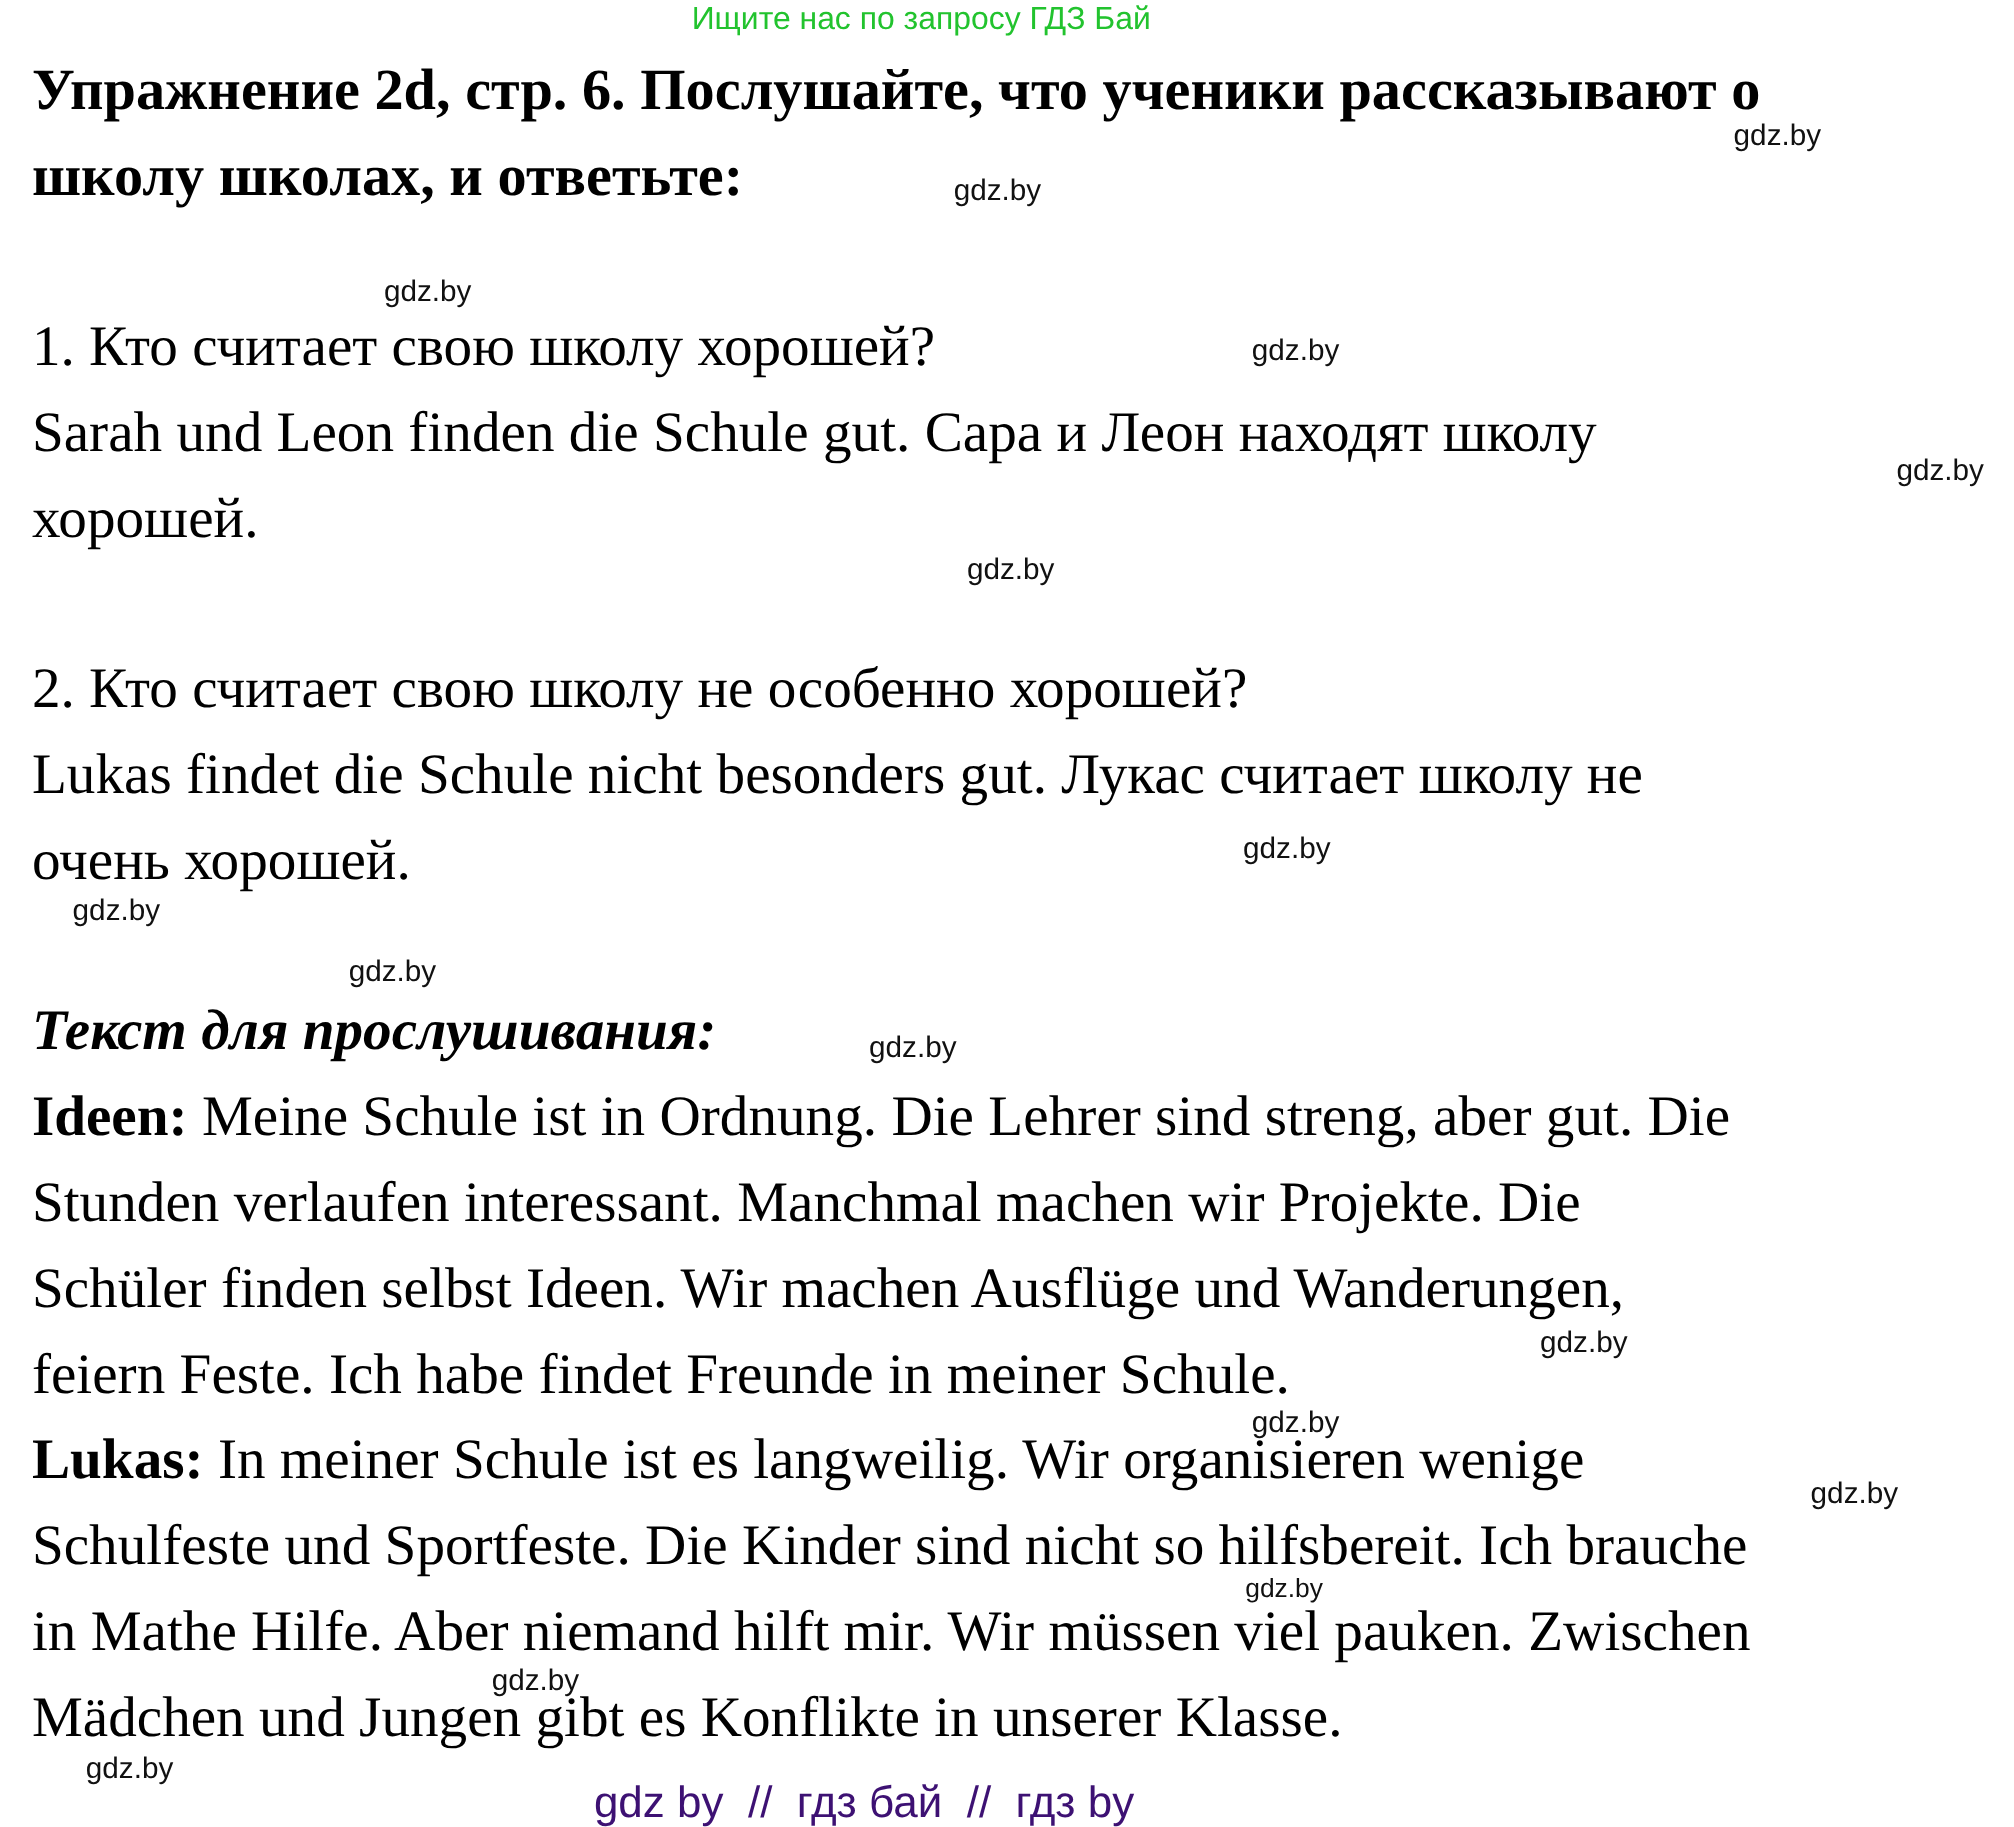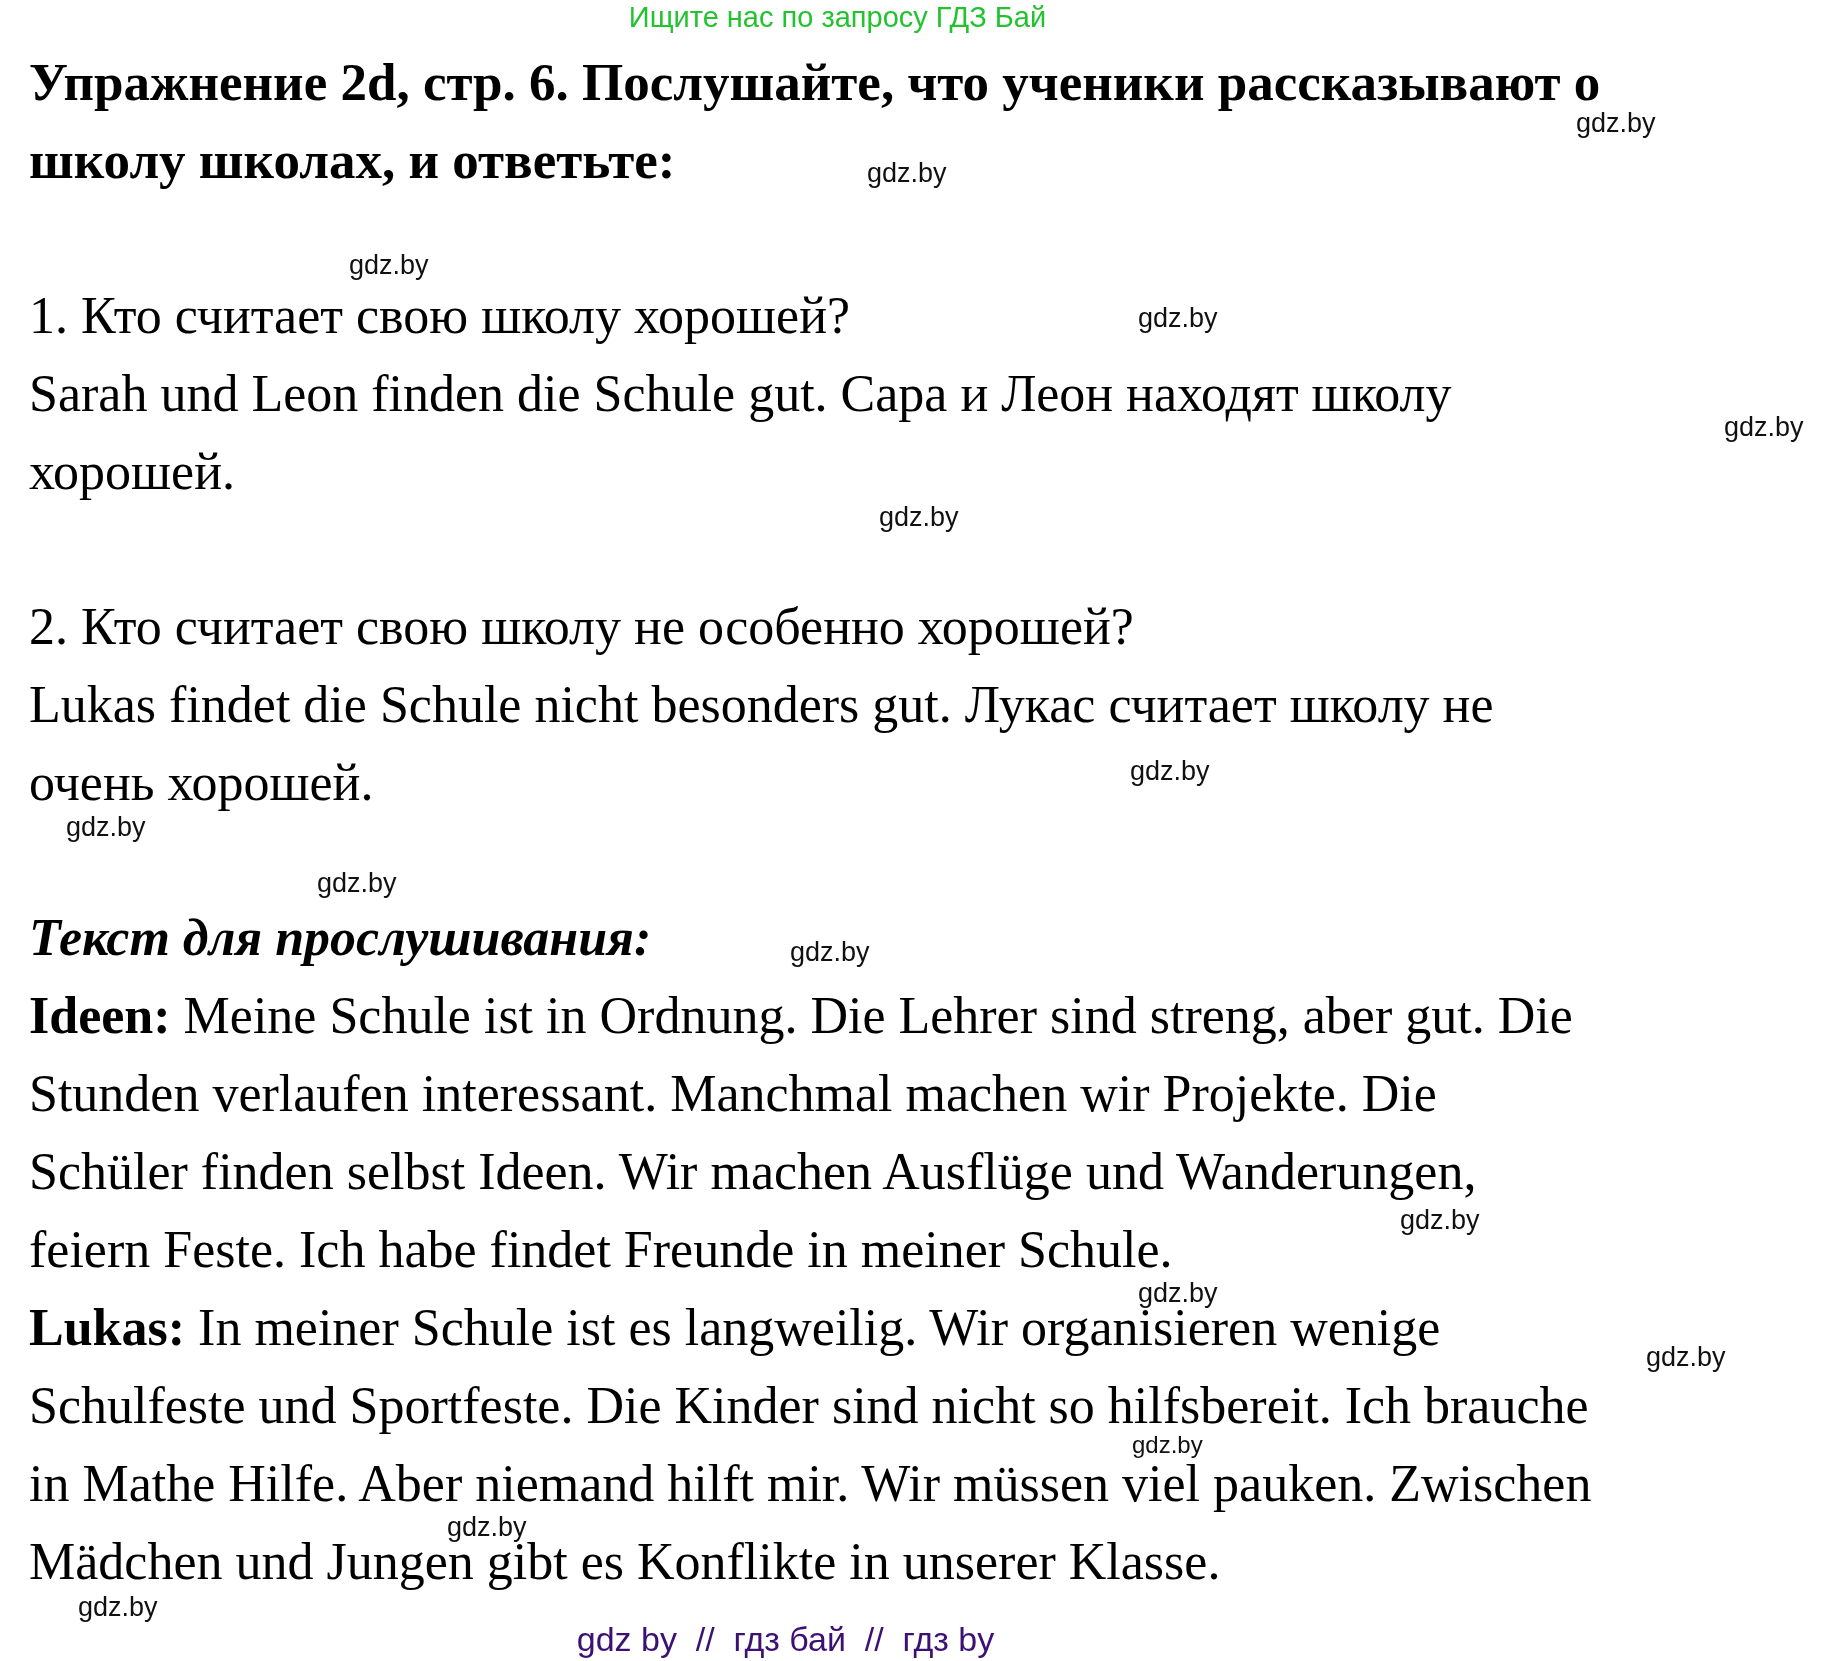--- a/index.html
+++ b/index.html
@@ -7,21 +7,21 @@
   .serif { font-family: "Liberation Serif", "DejaVu Serif", serif; color:#000; }
   .sans { font-family: "Liberation Sans", "DejaVu Sans", sans-serif; }
   .abs { position:absolute; white-space:nowrap; }
   .top-banner { top:0; left:0; width:1675px; text-align:center; font-size:29px; line-height:34px; }
   .title { font-size:53px; font-weight:bold; line-height:60px; }
   .body { font-size:52px; line-height:60px; }
   .heading-it { font-size:52px; font-weight:bold; font-style:italic; line-height:60px; }
   .speaker { font-weight:bold; }
   .wm { font-size:27px; line-height:30px; color:#111; }
   .wm-small { font-size:24px; line-height:26px; color:#111; }
-  .footer { top:1622px; left:0; width:1571px; text-align:center; font-size:34px; line-height:34px; }
+  .footer { top:1622px; left:0; width:1571px; text-align:center; font-size:40px; line-height:34px; }
 </style>
 </head>
 <body>
 
 <div class="abs sans top-banner" style="color:#22c32e;">Ищите нас по запросу ГДЗ Бай</div>
 
 <div class="abs serif title" style="left:29px; top:52px;">Упражнение 2d, стр. 6. Послушайте, что ученики рассказывают о</div>
 <div class="abs serif title" style="left:29px; top:130px;">школу школах, и ответьте:</div>
 
 <div class="abs serif body" style="left:29px; top:286px;">1. Кто считает свою школу хорошей?</div>

